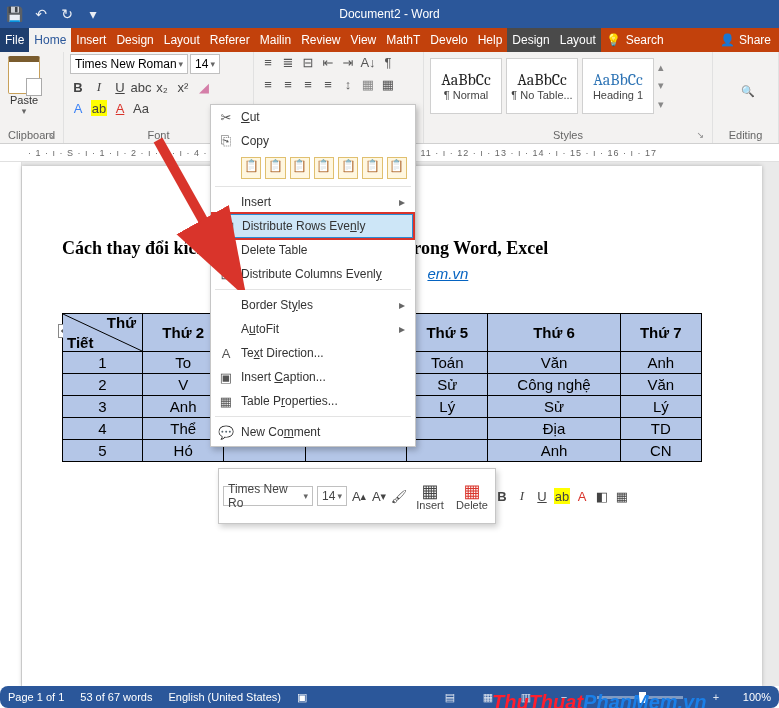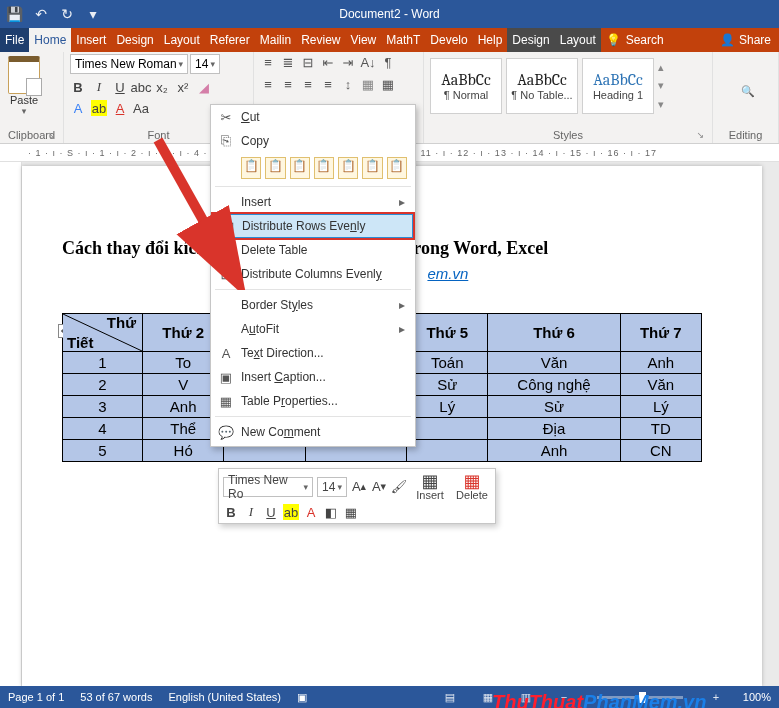--- a/index.html
+++ b/index.html
@@ -63,33 +63,33 @@
 .ctx-item.heading { font-weight: bold; color: #444; height: 22px;}
 .ctx-item .arw { margin-left: auto; color: #666; }
 .ctx-item .mic { position:absolute; left:6px; width:18px; text-align:center; color:#555; font-size:13px;}
 .ctx-sep { height: 1px; background: #e3e3e3; margin: 3px 4px; }
 .ctx-item.hi { background: #cde6f7; border: 1px solid #2a8dd4; margin: 0 2px; padding-left:28px; }
 .ctx-item.hi-out { outline: 2px solid #d9342b; outline-offset: 0; }
 .paste-opts { display:flex; gap:4px; padding: 4px 8px 4px 30px; }
 .paste-opts span { width:22px; height:22px; border:1px solid #e0c070; background:#fff7e0; display:inline-block; position:relative;}
 .paste-opts span::before { content:"📋"; position:absolute; left:2px; top:1px; font-size:12px;}
 
-.mini-toolbar { position: absolute; left: 218px; top: 468px; width: 278px; height: 56px; background: #fff; border: 1px solid #c6c6c6; box-shadow: 2px 3px 6px rgba(0,0,0,.2); z-index: 39; padding: 3px 4px; display:flex; flex-direction:column; gap:3px;}
+.mini-toolbar { position: absolute; left: 218px; top: 468px; width: 278px; height: 56px; background: #fff; border: 1px solid #c6c6c6; box-shadow: 2px 3px 6px rgba(0,0,0,.2); z-index: 39; padding: 3px 4px; display:flex; gap:3px;}
 .mini-row { display:flex; align-items:center; gap:4px; font-size: 12px; color:#444;}
 .mini-box { height:20px; border:1px solid #c0c0c0; background:#fff; display:flex; align-items:center; padding:0 4px; justify-content:space-between;}
 .mini-btn { width:38px; text-align:center; font-size:11px; color:#444; display:flex; flex-direction:column; align-items:center; line-height:1;}
 .mini-btn .bi { font-size:18px;}
 
 .arrow-annot { position: absolute; left: 146px; top: 130px; z-index: 60; pointer-events: none; }
 
 .watermark { position: absolute; left: 492px; top: 654px; font-size: 20px; font-weight: bold; font-style: italic; font-family: Arial, sans-serif; z-index: 70; white-space: nowrap; margin-top: 37px; }
 .watermark .a { color: #ff1e2d; }
 .watermark .b { color: #1a7fe8; }
 
-.statusbar { position: absolute; bottom: 0; left: 0; right: 0; height: 22px; background: #2b579a; color: #fff; display: flex; align-items: center; font-size: 11px; padding: 0 8px; gap: 16px; }
+.statusbar { position: absolute; bottom: 0; left: 0; right: 0; height: 22px; background: #2b579a; color: #fff; display: flex; align-items: center; font-size: 11px; padding: 0 8px; gap: 16px; border-radius: 8px; }
 .statusbar .sp { flex: 1; }
 .statusbar .vbtn { width:22px; height:18px; display:inline-flex; align-items:center; justify-content:center; opacity:.85; }
 .statusbar .slider { width: 86px; height: 3px; background: rgba(255,255,255,.4); position: relative; margin: 0 6px;}
 .statusbar .slider::before { content:""; position:absolute; left:42px; top:-4px; width:7px; height:11px; background:#fff; }
 .dd{font-size:9px; color:#666;}
 u.under { text-decoration: underline; }
 </style>
 </head>
 <body>
 

